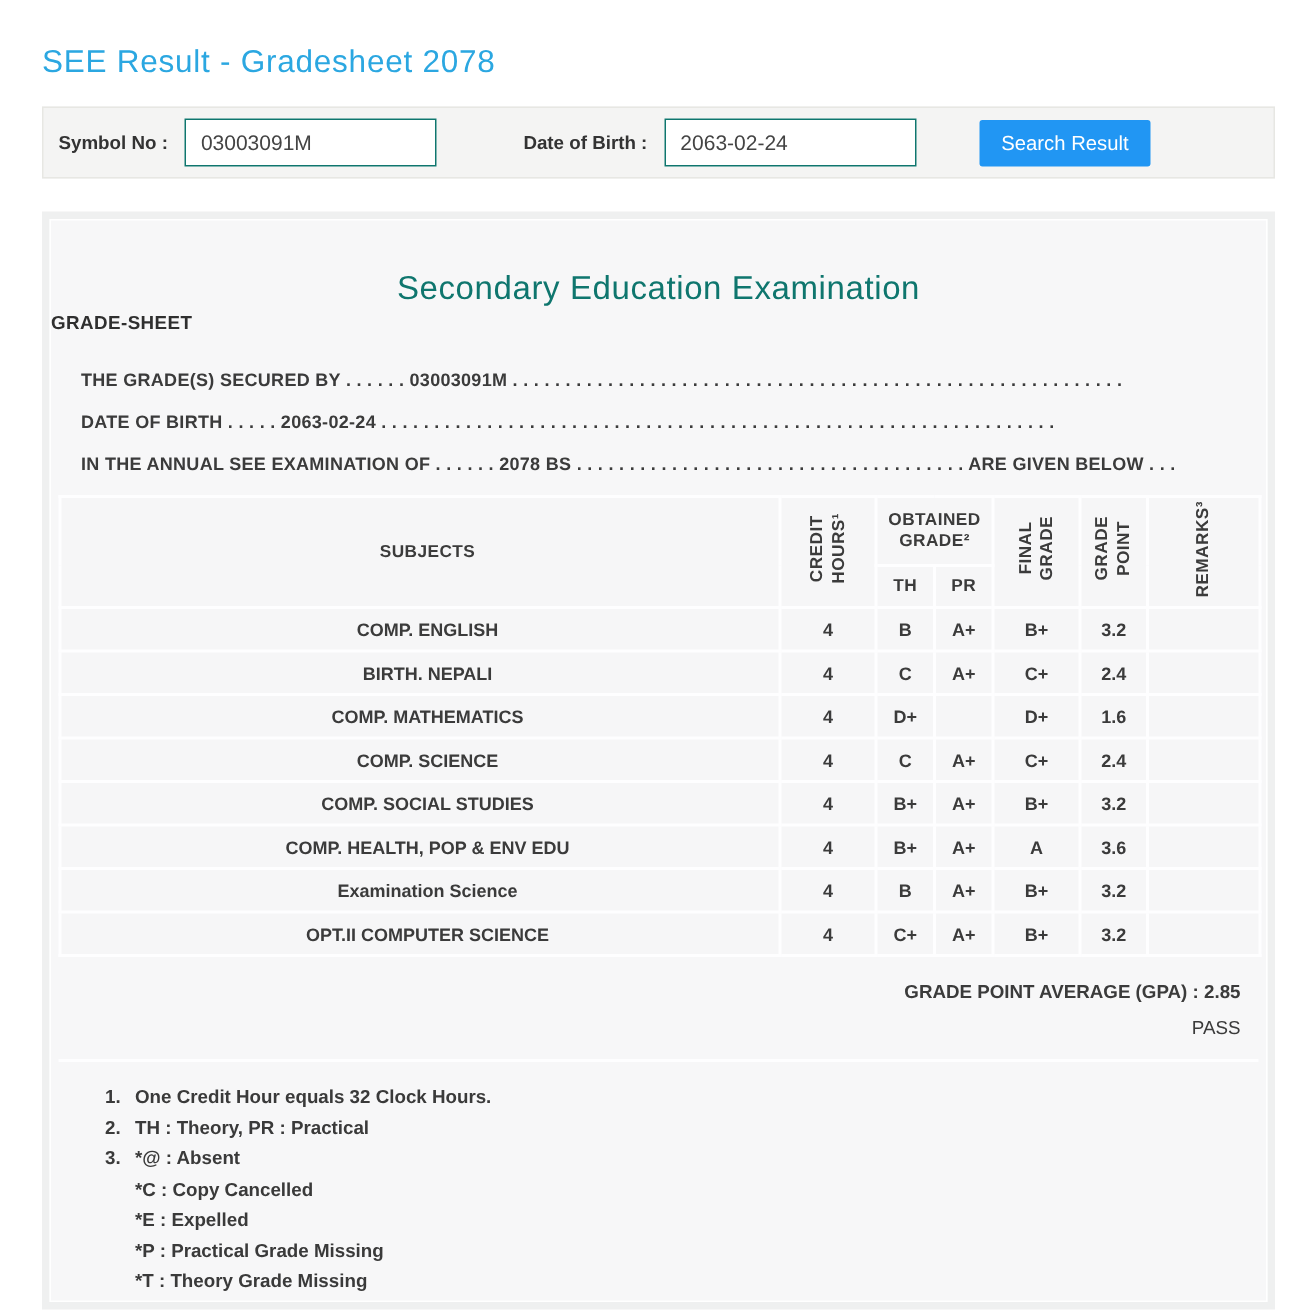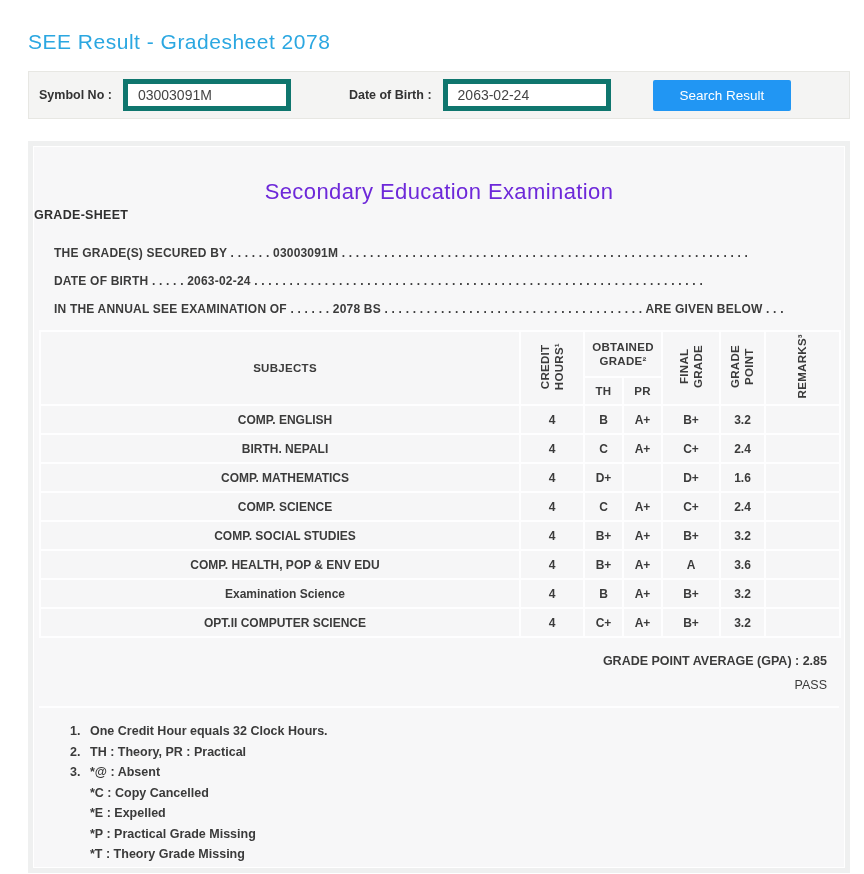--- a/index.html
+++ b/index.html
@@ -7,23 +7,23 @@
     font-family:"Liberation Sans", sans-serif; color:#3b3b3b; }
 
   .page-title { margin:30px 0 0 28px; font-size:21px; font-weight:400; letter-spacing:.5px; }
 
   
   .search-bar { margin:17px 14px 0 28px; width:822px; height:48px;
     background:#f4f4f3; border:1px solid #e7e7e3; display:flex; align-items:center; }
   .search-bar label { font-size:12.5px; font-weight:700; color:#333; white-space:nowrap; }
   .lbl-symbol { margin-left:10px; }
   .lbl-dob { margin-left:58px; }
-  .search-bar input { margin-left:11px; width:168px; height:32px; border:5px solid #0f766e;
+  .search-bar input { margin-left:11px; width:168px; height:32px; border:1px solid #0f766e;
     background:#fff; padding:0 10px; font-size:14px; color:#444; font-family:"Liberation Sans",sans-serif; }
-  .search-btn { margin-left:42px; height:31px; padding:0 27px; border:none; border-radius:2px;
+  .search-btn { margin-left:42px; height:31px; padding:0 15px; border:none; border-radius:2px;
     color:#fff; font-size:13.5px; font-family:"Liberation Sans",sans-serif; cursor:pointer; }
 
   
   .result-panel { margin:22px 14px 0 28px; width:822px; height:732px;
     background:#eff0f0; padding:5px; overflow:hidden; }
   .sheet { background:#f7f7f8; border:1px solid #ffffff; height:100%; padding-top:32px; overflow:hidden; }
 
   .sheet-title { text-align:center; font-size:22px; font-weight:400; letter-spacing:.4px; }
   .sheet-subtitle { text-align:left; margin-top:3px; font-size:12.5px; font-weight:700; color:#2f2f2f; letter-spacing:.3px; }
 
@@ -61,21 +61,21 @@
   <label class="lbl-symbol">Symbol No :</label>
   <input type="text" value="03003091M" style="">
   <label class="lbl-dob">Date of Birth :</label>
   <input type="text" value="2063-02-24" style="">
   <button class="search-btn" style="background: rgb(33, 150, 243);">Search Result</button>
 </div>
 
 <div class="result-panel">
   <div class="sheet">
 
-    <div class="sheet-title accent" style="color: #6d28d9;">Secondary Education Examination</div>
+    <div class="sheet-title accent" style="color: #0f766e;">Secondary Education Examination</div>
     <div class="sheet-subtitle">GRADE-SHEET</div>
 
     <div class="dotted-lines">
       <div class="dl">THE GRADE(S) SECURED BY . . . . . . 03003091M . . . . . . . . . . . . . . . . . . . . . . . . . . . . . . . . . . . . . . . . . . . . . . . . . . . . . . . . . .</div>
       <div class="dl">DATE OF BIRTH . . . . . 2063-02-24 . . . . . . . . . . . . . . . . . . . . . . . . . . . . . . . . . . . . . . . . . . . . . . . . . . . . . . . . . . . . . . . .</div>
       <div class="dl">IN THE ANNUAL SEE EXAMINATION OF . . . . . . 2078 BS . . . . . . . . . . . . . . . . . . . . . . . . . . . . . . . . . . . . . ARE GIVEN BELOW . . .</div>
     </div>
 
     <table class="grades">
       <colgroup>

